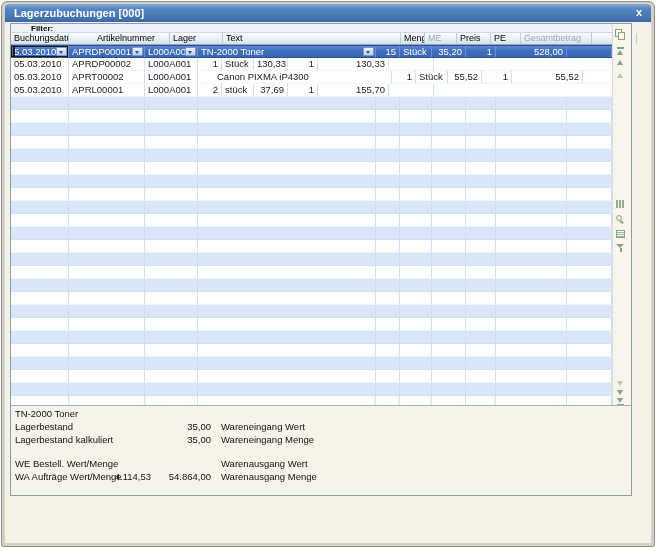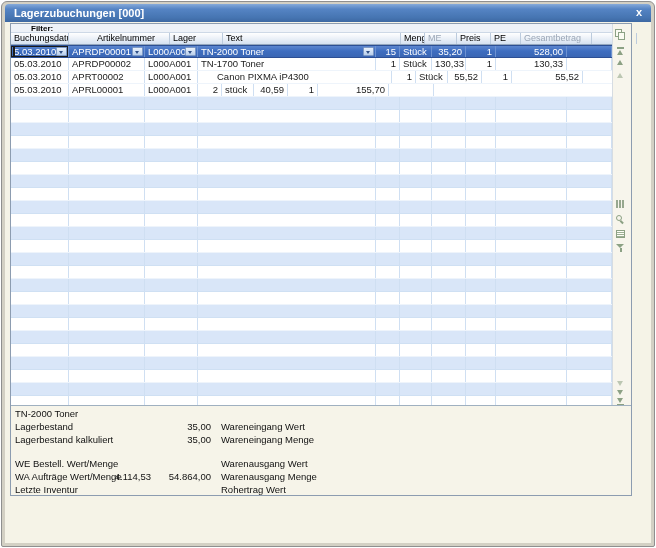--- a/index.html
+++ b/index.html
@@ -134,21 +134,20 @@
               <div class="cell" style="width: 32px;">Stück</div>
               <div class="cell right" style="width: 34px;">35,20</div>
               <div class="cell right" style="width: 30px;">1</div>
               <div class="cell right" style="width: 71px;">528,00</div>
               <div class="cell" style="width: 45px;"></div>
             </div>
             <div class="row">
               <div class="cell" style="width: 58px;">05.03.2010</div>
               <div class="cell" style="width: 76px;">APRDP00002</div>
               <div class="cell" style="width: 53px;">L000A001</div>
-              <div class="cell" style="width: 178px;">TN-1700 Toner</div>
               <div class="cell right" style="width: 24px;">1</div>
               <div class="cell" style="width: 32px;">Stück</div>
               <div class="cell right" style="width: 34px;">130,33</div>
               <div class="cell right" style="width: 30px;">1</div>
               <div class="cell right" style="width: 71px;">130,33</div>
               <div class="cell" style="width: 45px;"></div>
             </div>
             <div class="row">
               <div class="cell" style="width: 58px;">05.03.2010</div>
               <div class="cell" style="width: 76px;">APRT00002</div>
@@ -160,21 +159,21 @@
               <div class="cell right" style="width: 30px;">1</div>
               <div class="cell right" style="width: 71px;">55,52</div>
               <div class="cell" style="width: 45px;"></div>
             </div>
             <div class="row">
               <div class="cell" style="width: 58px;">05.03.2010</div>
               <div class="cell" style="width: 76px;">APRL00001</div>
               <div class="cell" style="width: 53px;">L000A001</div>
               <div class="cell right" style="width: 24px;">2</div>
               <div class="cell" style="width: 32px;">stück</div>
-              <div class="cell right" style="width: 34px;">40,59</div>
+              <div class="cell right" style="width: 34px;">37,69</div>
               <div class="cell right" style="width: 30px;">1</div>
               <div class="cell right" style="width: 71px;">155,70</div>
               <div class="cell" style="width: 45px;"></div>
             </div>
             <div class="row alt">
               <div class="cell" style="width: 58px;"></div>
               <div class="cell" style="width: 76px;"></div>
               <div class="cell" style="width: 53px;"></div>
               <div class="cell" style="width: 178px;"></div>
               <div class="cell right" style="width: 24px;"></div>
@@ -524,24 +523,18 @@
               <span class="sval-a"></span>
               <span class="sval-b"></span>
               <span class="slabel2">Warenausgang Wert</span>
             </div>
             <div class="sline" style="top: 65px;">
               <span class="slabel">WA Aufträge Wert/Menge</span>
               <span class="sval-a">4.114,53</span>
               <span class="sval-b">54.864,00</span>
               <span class="slabel2">Warenausgang Menge</span>
             </div>
-            <div class="sline" style="top: 78px;">
-              <span class="slabel">Letzte Inventur</span>
-              <span class="sval-a"></span>
-              <span class="sval-b"></span>
-              <span class="slabel2">Rohertrag Wert</span>
-            </div>
           </div>
 
       </div>
     </div>
   </div>
 </div>
 
 </body></html>

